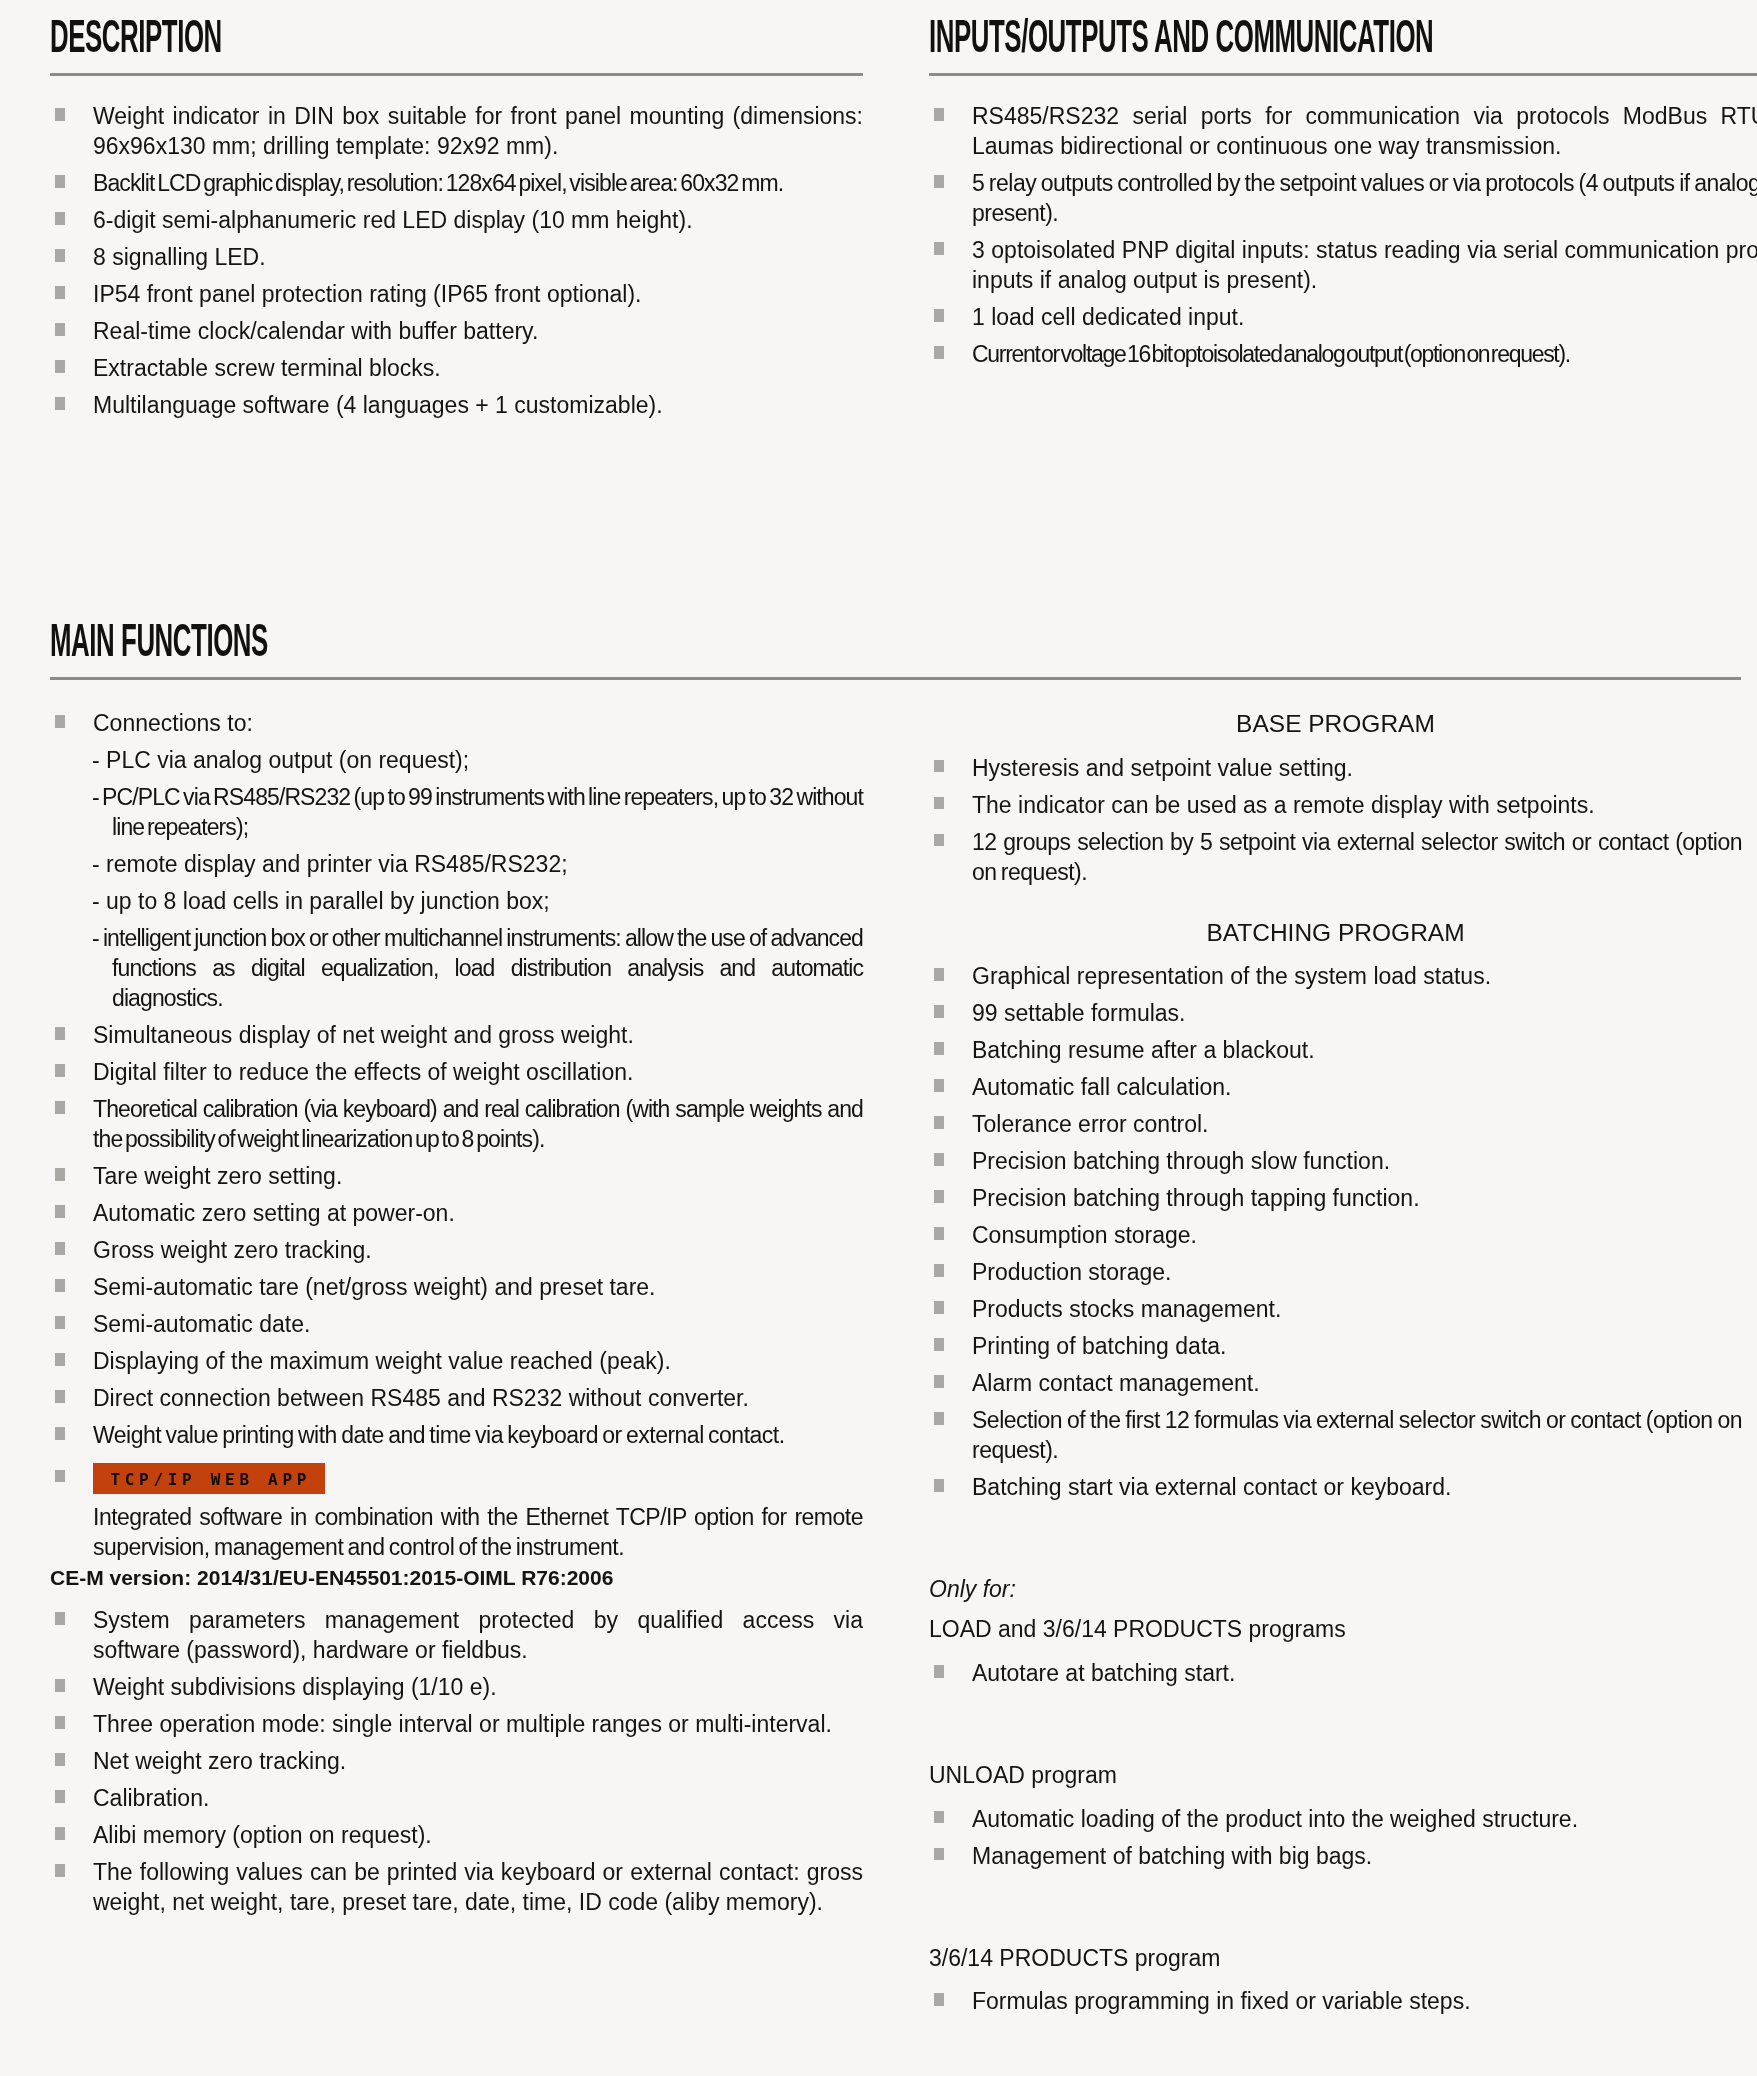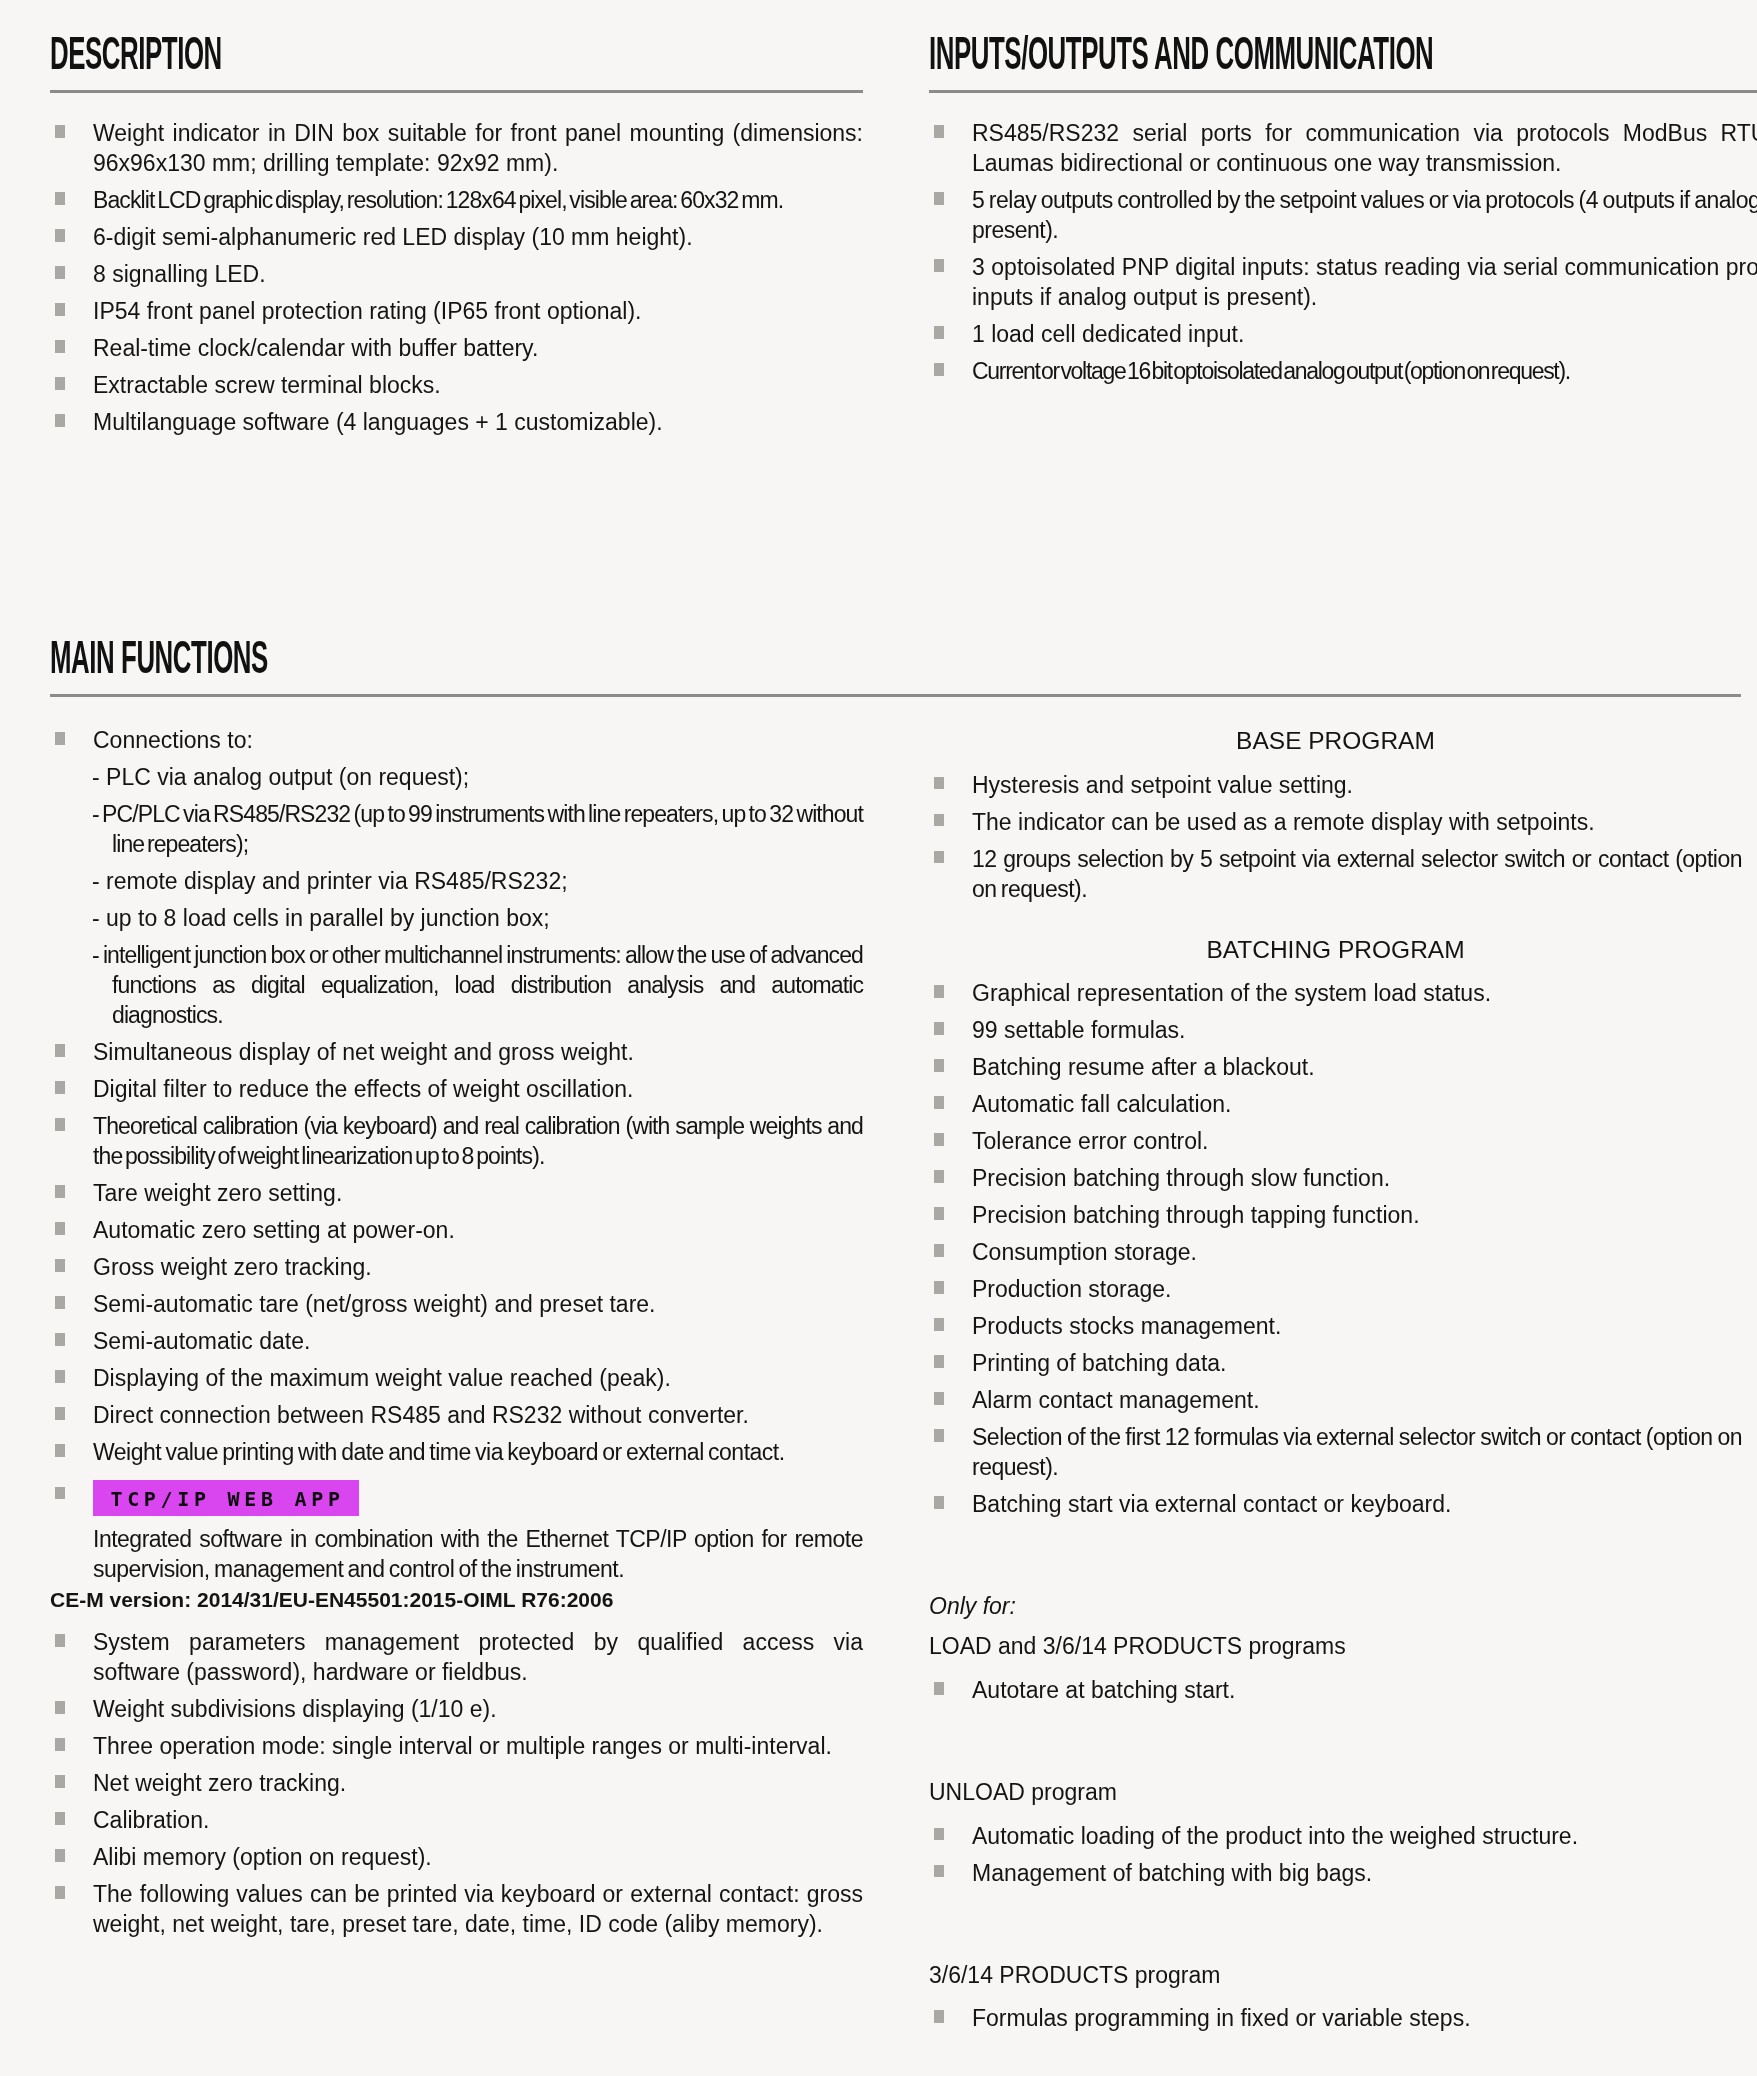--- a/index.html
+++ b/index.html
@@ -1,21 +1,21 @@
 <!DOCTYPE html>
 <html style="font-size:12.6px"><head>
 <meta charset="utf-8">
 <style>
   html,body { margin:0; padding:0; background:#e9e8e6; }
   .page {
     position:relative;
     width:1757px; height:2077px;
     box-sizing:border-box;
     background:#f7f6f4;
-    padding:28px 16px 0 50px;
+    padding:11px 16px 0 50px;
     font-family:"Liberation Sans", sans-serif;
     color:#141414;
     overflow:hidden;
   }
   .cols { display:flex; gap:66px; }
   .col { flex:0 0 813px; box-sizing:border-box; }
 
   .sec-head {
     font-size:47px; font-weight:700; letter-spacing:-0.8px;
     transform:scale(0.55,1.0); transform-origin:left bottom;
@@ -38,23 +38,23 @@
 
   .subhead { font-size:24.5px; font-weight:400; margin:0 0 12.6px 0; line-height:32px;text-align:center; }
   .plainhead { font-size:23px; font-weight:400; margin:0 0 12.6px 0; line-height:32px; }
   .italichead { font-size:23px; font-style:italic; margin:0 0 8px 0; line-height:32px; }
   .gap-sm { margin-top:30px; }
   .gap-md { margin-top:71px; }
   .gap-lg { margin-top:66px; }
 
   .badge-row { position:relative; padding-left:43px; margin:12.6px 0 8px 0; }
   .badge {
-    display:inline-block; background:#d946ef; color:#0d0d0d;
+    display:inline-block; background:#c2410c; color:#0d0d0d;
     font-family:"DejaVu Sans Mono", monospace; font-weight:700;
-    font-size:20px; letter-spacing:4.7px; padding:7px 14px 5.5px 17.4px;
+    font-size:16px; letter-spacing:4.7px; padding:7px 14px 5.5px 17.4px;
   }
   .tcpip-text { padding-left:43px; font-size:23px; line-height:30px;
                 text-align:justify; margin:0; }
   .cem-head { font-size:21px; font-weight:700; line-height:32px; margin:0 0 11px 0; }
   .main-rule-wrap { margin-bottom:28px; }
 </style>
 </head>
 <body>
 
 <div class="page">

